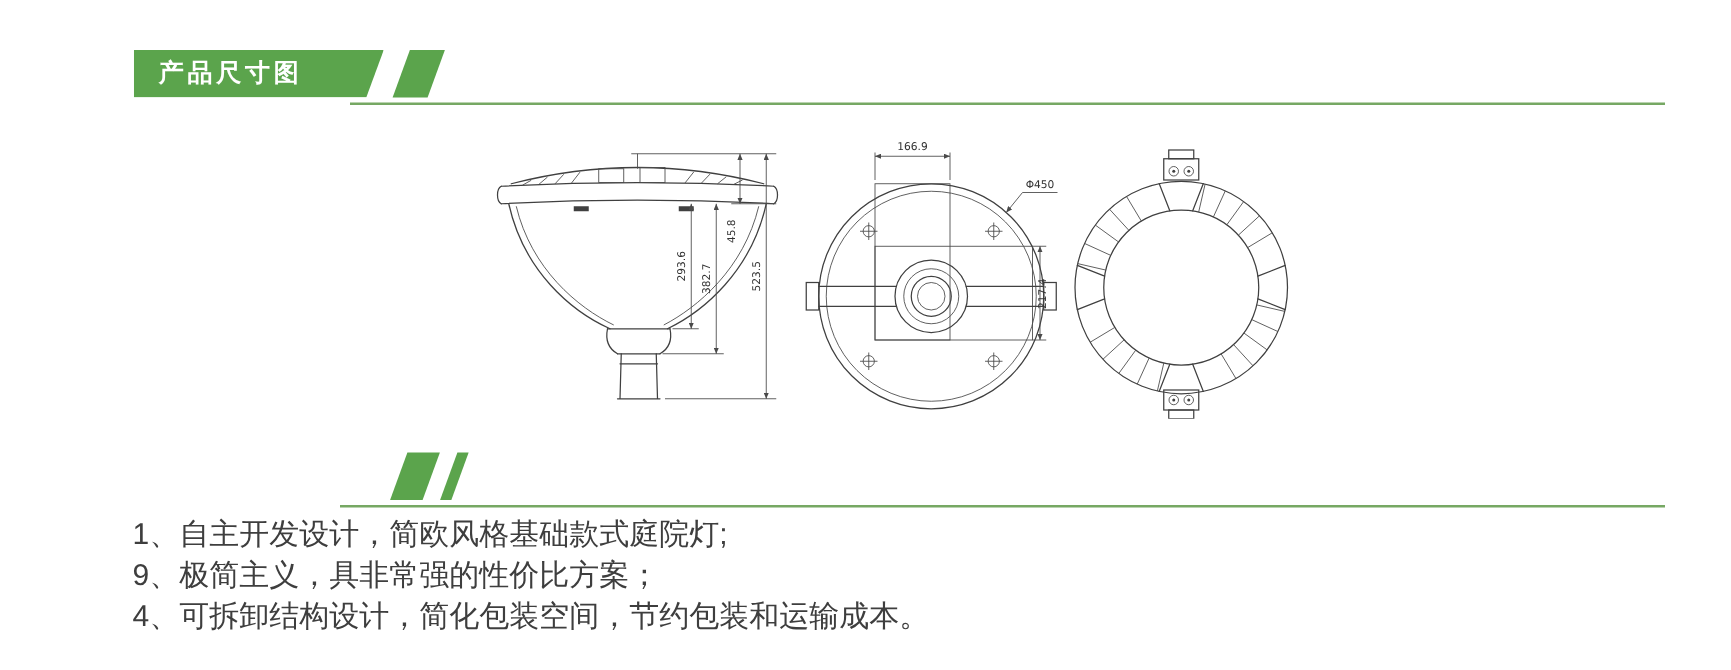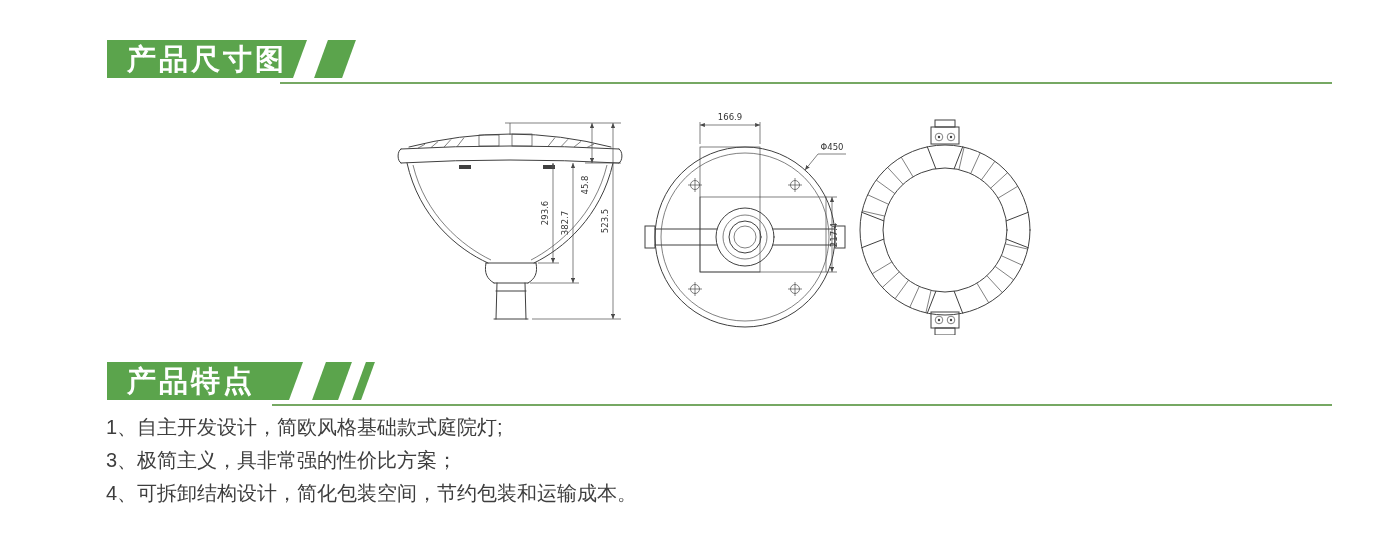--- a/index.html
+++ b/index.html
@@ -4,27 +4,27 @@
 <style>
   html,body{margin:0;padding:0;background:#ffffff;}
   #page{position:relative;width:1385px;height:536px;background:#ffffff;overflow:hidden;
         font-family:"Liberation Sans","DejaVu Sans",sans-serif;}
 
   
   .banner{position:absolute;left:107px;height:38px;}
   .banner-block{position:absolute;top:0;left:0;height:38px;background:#5ba44c;
       display:flex;align-items:center;padding-left:20px;box-sizing:border-box;
       clip-path:polygon(0 0,100% 0,calc(100% - 14px) 100%,0 100%);}
-  .banner-title{color:#ffffff;font-weight:bold;font-size:29px;letter-spacing:3px;line-height:38px;}
+  .banner-title{color:#ffffff;font-weight:bold;font-size:20px;letter-spacing:3px;line-height:38px;}
   .stripe{position:absolute;top:0;height:38px;background:#5ba44c;transform:skewX(-20deg);}
   .underline{position:absolute;height:2px;background:#76a863;}
 
   
   .features{position:absolute;left:106px;top:411px;width:1100px;}
-  .feature-line{font-size:20px;color:#3e3e3e;line-height:33px;white-space:nowrap;
+  .feature-line{font-size:24px;color:#3e3e3e;line-height:33px;white-space:nowrap;
       font-family:"Liberation Sans","DejaVu Sans",sans-serif;}
 
   
   .drawing{position:absolute;}
   svg .ln{stroke:#404040;stroke-width:1;fill:none;stroke-linecap:round;}
   svg .thin{stroke:#4a4a4a;stroke-width:.7;fill:none;}
   svg .dim{stroke:#4a4a4a;stroke-width:.7;fill:none;}
   svg .dimtxt{fill:#333333;font-size:8.5px;font-family:"DejaVu Sans",sans-serif;}
   svg .fill{fill:#404040;stroke:none;}
 </style>
@@ -186,27 +186,24 @@
     <rect class="ln" x="82" y="228" width="20" height="7"></rect>
     <g>
         <circle cx="86" cy="220" r="3.8" class="thin"></circle>
         <circle cx="86" cy="220" r="1.2" class="fill"></circle>
         <circle cx="98" cy="220" r="3.8" class="thin"></circle>
         <circle cx="98" cy="220" r="1.2" class="fill"></circle>
       </g>
   </svg>
 
   <div class="banner" style="top:362px;width:1240px;">
-    <div class="banner-block" style="width:196px;">
-      <span class="banner-title">产品特点</span>
-    </div>
     <div class="stripe" style="left:212px;width:26px;"></div>
     <div class="stripe" style="left:252px;width:9px;"></div>
   </div>
   <div class="underline" style="left:272px;top:404px;width:1060px;"></div>
 
   <div class="features">
     <div class="feature-line">1、自主开发设计，简欧风格基础款式庭院灯;</div>
-    <div class="feature-line">3、极简主义，具非常强的性价比方案；</div>
+    <div class="feature-line">9、极简主义，具非常强的性价比方案；</div>
     <div class="feature-line">4、可拆卸结构设计，简化包装空间，节约包装和运输成本。</div>
   </div>
 
 </div>
 
 </body></html>

